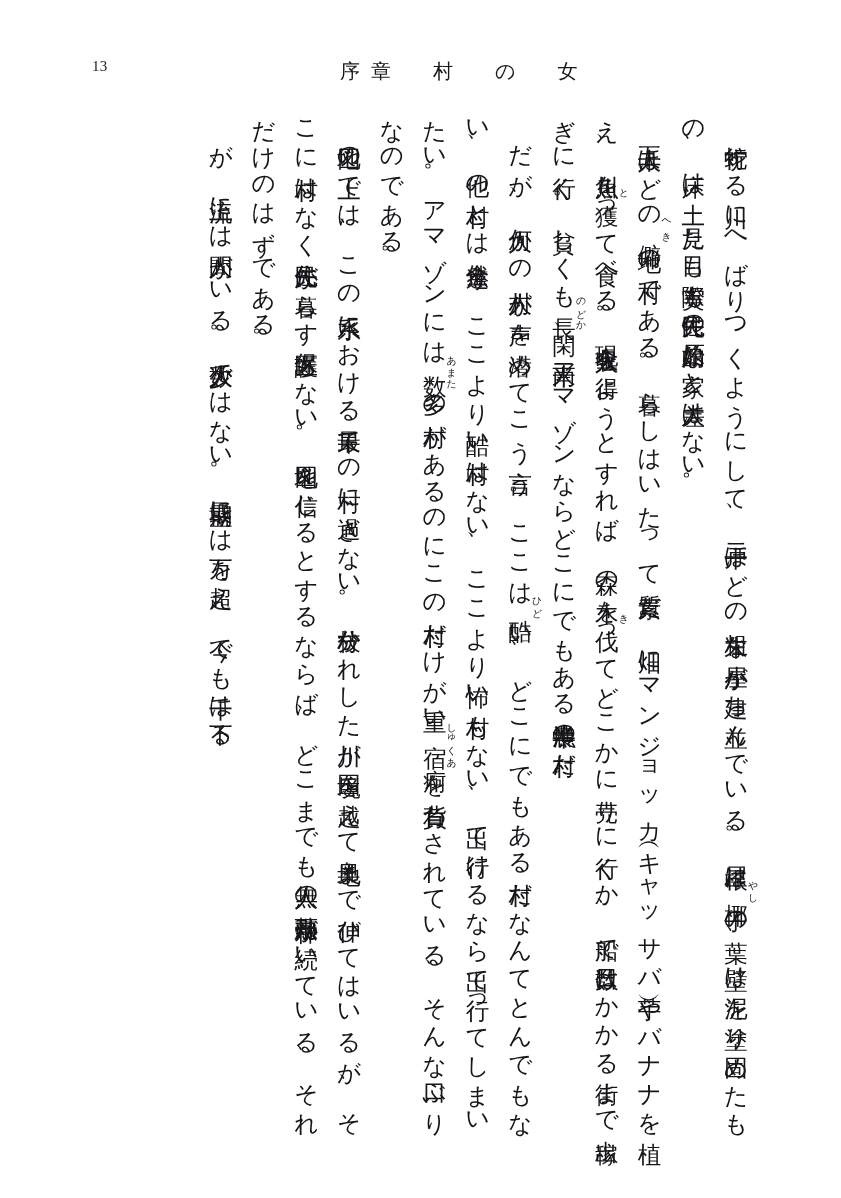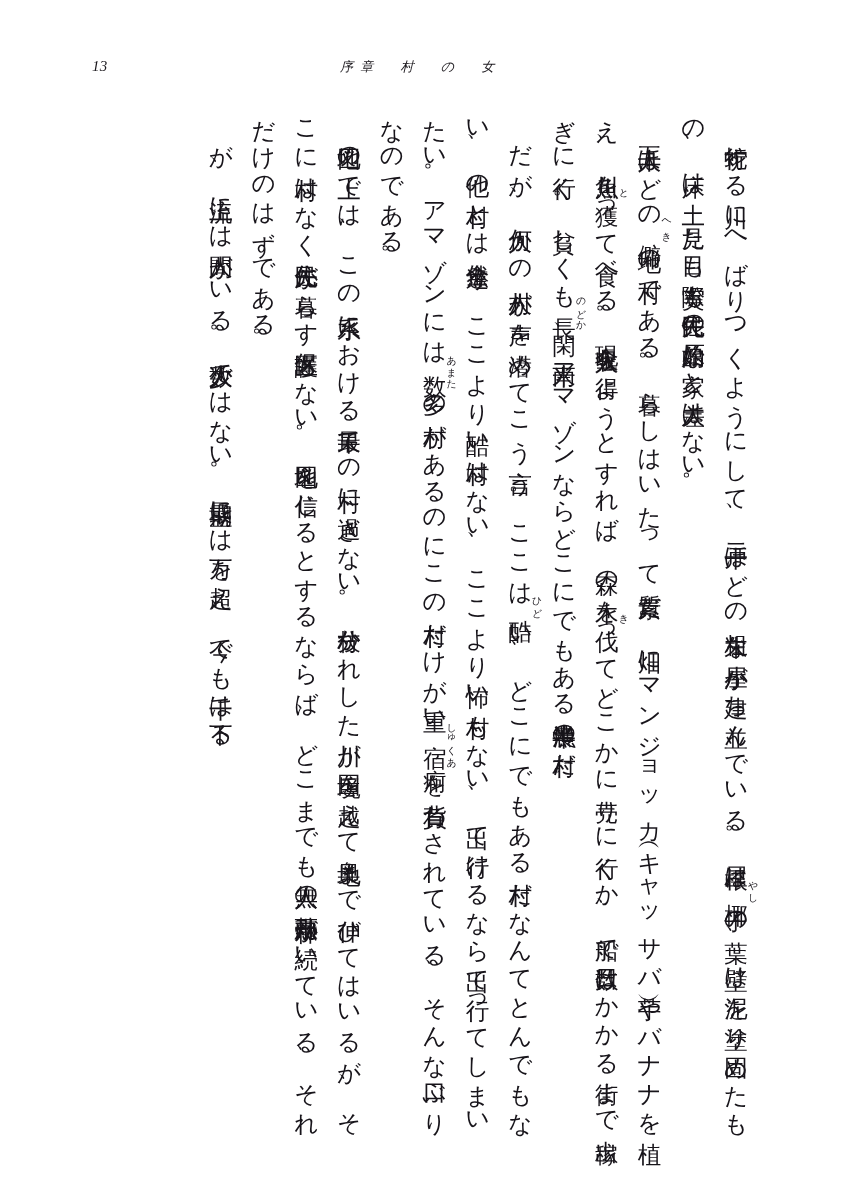--- a/index.html
+++ b/index.html
@@ -24,36 +24,35 @@
     background: #ffffff;
   }
 
   
   .running-head {
     position: absolute;
     top: 58px;
     left: 0;
     width: 841px;
     height: 26px;
-    font-style: italic;
   }
   .folio {
     position: absolute;
     left: 92px;
     top: 0;
     font-size: 15px;
     letter-spacing: 0.02em;
     color: #1a171c;
     font-family: "Liberation Serif", "DejaVu Serif", serif;
   }
   .head-title {
     position: absolute;
     left: 340px;
     top: 0;
-    font-size: 13px;
+    font-size: 20px;
     color: #1a171c;
     letter-spacing: 0.55em;
     white-space: nowrap;
   }
 
   
   .textblock {
     position: absolute;
     top: 104px;
     left: 86px;

